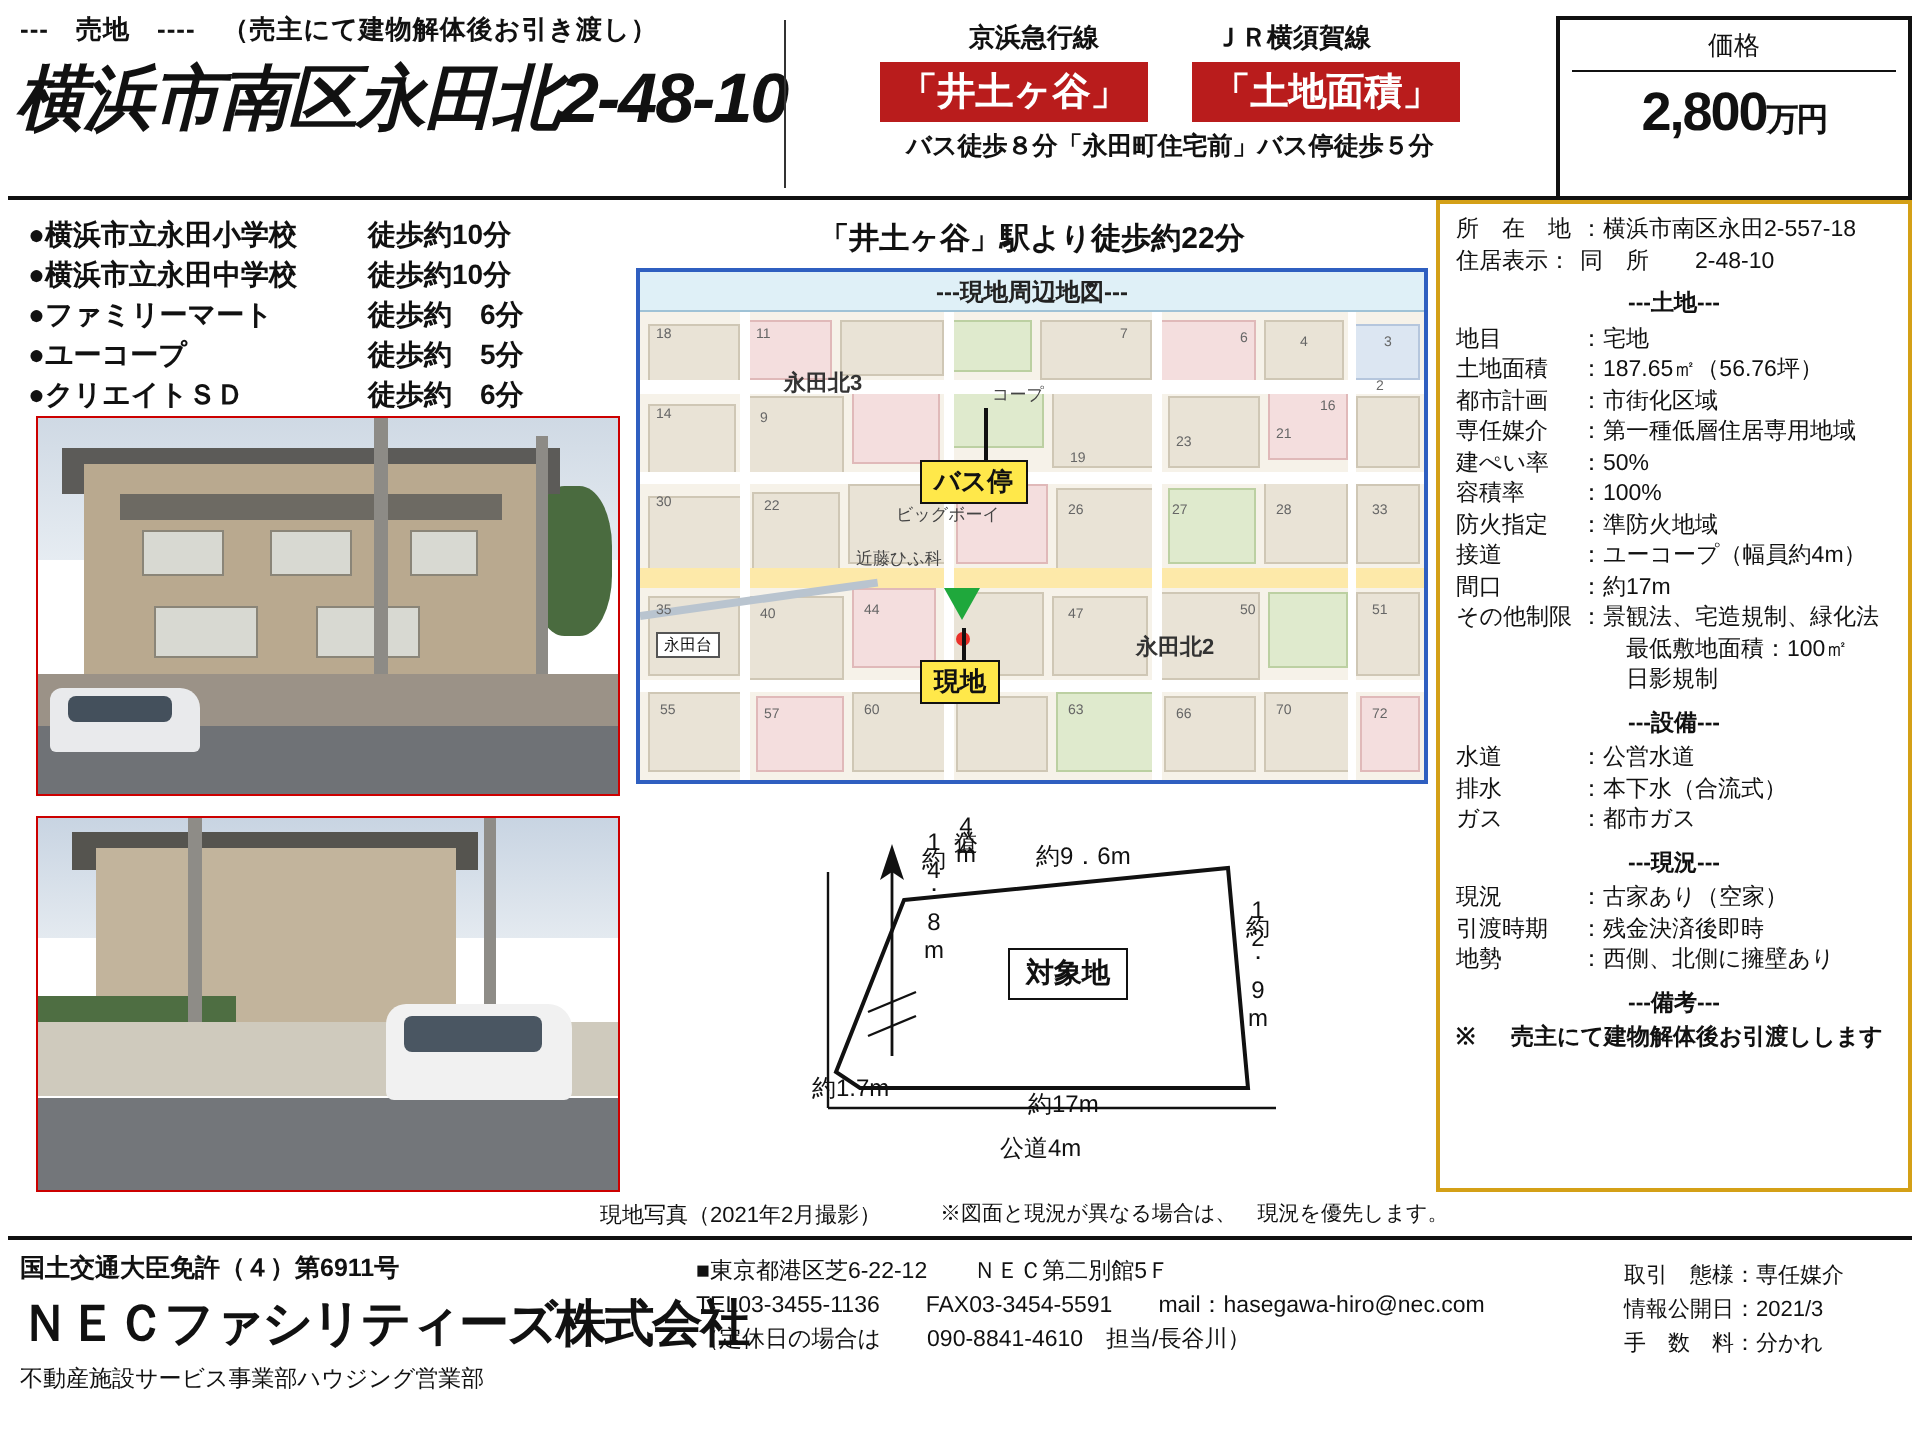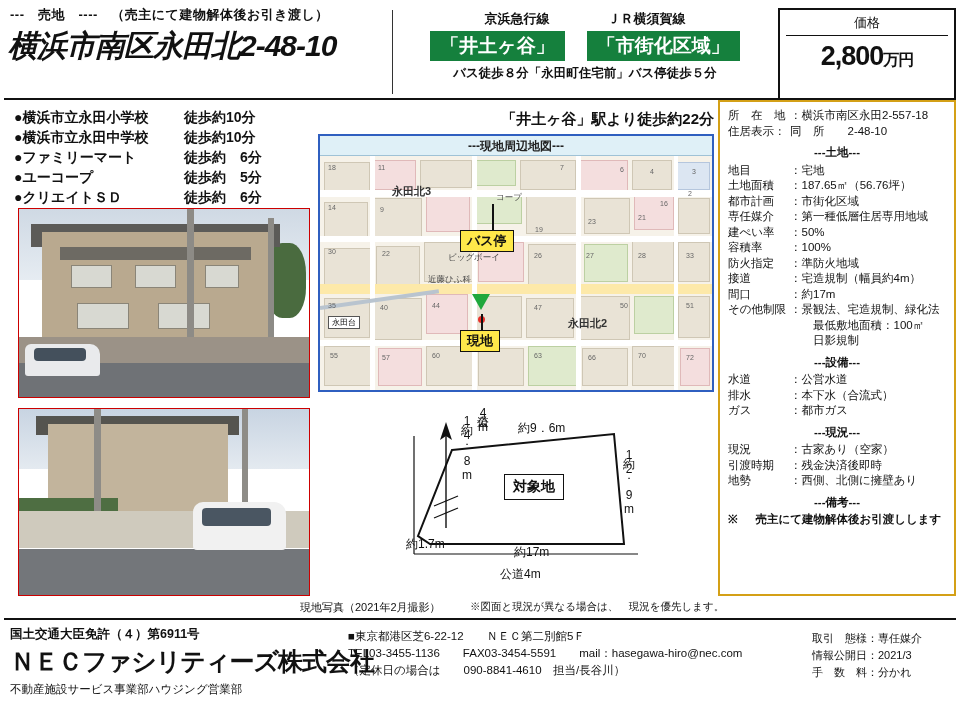--- a/index.html
+++ b/index.html
@@ -22,41 +22,41 @@
     position:absolute; left:4px; top:6px; width:952px; height:92px;
   }
   .hdr-left {
     position:absolute; left:0; top:0; width:386px; height:92px;
   }
   .hdr-tag {
     font-size:13px; font-weight:bold; letter-spacing:0.5px;
     padding-left:6px; color:#111; white-space:nowrap;
   }
   .hdr-address {
-    font-size:30px; font-weight:bold; font-style:italic;
+    font-size:35px; font-weight:bold; font-style:italic;
     letter-spacing:-1px; white-space:nowrap;
     padding-left:4px; margin-top:2px;
   }
   .hdr-divider {
     position:absolute; left:388px; top:4px; width:1px; height:84px;
     background:#333;
   }
   .hdr-mid {
     position:absolute; left:398px; top:0px; width:366px; height:92px;
     text-align:center;
   }
   .line-names {
     display:flex; justify-content:center; gap:58px;
     font-size:13px; font-weight:bold; margin-top:4px;
   }
   .stations {
     display:flex; justify-content:center; gap:22px; margin-top:3px;
   }
   .station {
-    background:#15803d; color:#fff; font-weight:bold; font-size:19px;
+    background:#b91c1c; color:#fff; font-weight:bold; font-size:19px;
     padding:2px 10px; white-space:nowrap;
   }
   .bus-line {
     font-size:12.5px; font-weight:bold; margin-top:4px; white-space:nowrap;
   }
   .price-box {
     position:absolute; left:774px; top:2px; width:178px; height:92px;
     border:2px solid #111; background:#fff;
   }
   .price-label { font-size:13px; text-align:center; margin-top:4px; }
@@ -119,21 +119,21 @@
   .ph2-hedge { position:absolute; left:0; top:48%; width:34%; height:14%; background:#4e6e42; }
   .ph2-road { position:absolute; left:0; top:75%; width:100%; height:25%; background:#73767a; }
   .ph2-car { position:absolute; left:60%; top:50%; width:32%; height:26%; background:#f1f1f1; border-radius:10px 12px 4px 4px; }
   .ph2-carwin { position:absolute; left:63%; top:53%; width:24%; height:10%; background:#4a5662; border-radius:4px; }
   .ph2-pole { position:absolute; left:26%; top:0%; width:2.4%; height:62%; background:#8e8c87; }
   .ph2-pole2 { position:absolute; left:77%; top:0%; width:2%; height:50%; background:#8e8c87; }
 
   
   .map-title {
     position:absolute; left:318px; top:110px; width:396px;
-    text-align:right; font-size:15px; font-weight:bold; white-space:nowrap;
+    text-align:center; font-size:15px; font-weight:bold; white-space:nowrap;
   }
   .map-box {
     position:absolute; left:318px; top:134px; width:396px; height:258px;
     border:2px solid #2f5fc0; background:#701a75; overflow:hidden;
   }
   .map-head {
     position:absolute; left:0; top:0; width:100%; height:20px;
     background:#dff0f7; border-bottom:1px solid #9fc2d6;
     text-align:center; font-size:12px; font-weight:bold; color:#222; line-height:20px;
   }
@@ -216,21 +216,21 @@
 
     <div class="hdr-divider"></div>
 
     <div class="hdr-mid">
       <div class="line-names">
         <span>京浜急行線</span>
         <span>ＪＲ横須賀線</span>
       </div>
       <div class="stations">
         <span class="station">「井土ヶ谷」</span>
-        <span class="station">「市街化区域」</span>
+        <span class="station">「土地面積」</span>
       </div>
       <div class="bus-line">バス徒歩８分「永田町住宅前」バス停徒歩５分</div>
     </div>
 
     <div class="price-box">
       <div class="price-label">価格</div>
       <div class="price-hr"></div>
       <div class="price-value">
         <span>2,800</span><span class="unit">万円</span>
       </div>
@@ -469,21 +469,21 @@
     <div class="info-row">
         <span class="info-key">容積率</span>
         <span class="info-val">：100%</span>
       </div>
     <div class="info-row">
         <span class="info-key">防火指定</span>
         <span class="info-val">：準防火地域</span>
       </div>
     <div class="info-row">
         <span class="info-key">接道</span>
-        <span class="info-val">：宅造規制（幅員約4m）</span>
+        <span class="info-val">：ユーコープ（幅員約4m）</span>
       </div>
     <div class="info-row">
         <span class="info-key">間口</span>
         <span class="info-val">：約17m</span>
       </div>
     <div class="info-row">
         <span class="info-key">その他制限</span>
         <span class="info-val">：景観法、宅造規制、緑化法</span>
       </div>
     <div class="info-note" style="padding-left:62px;">　　最低敷地面積：100㎡</div>

